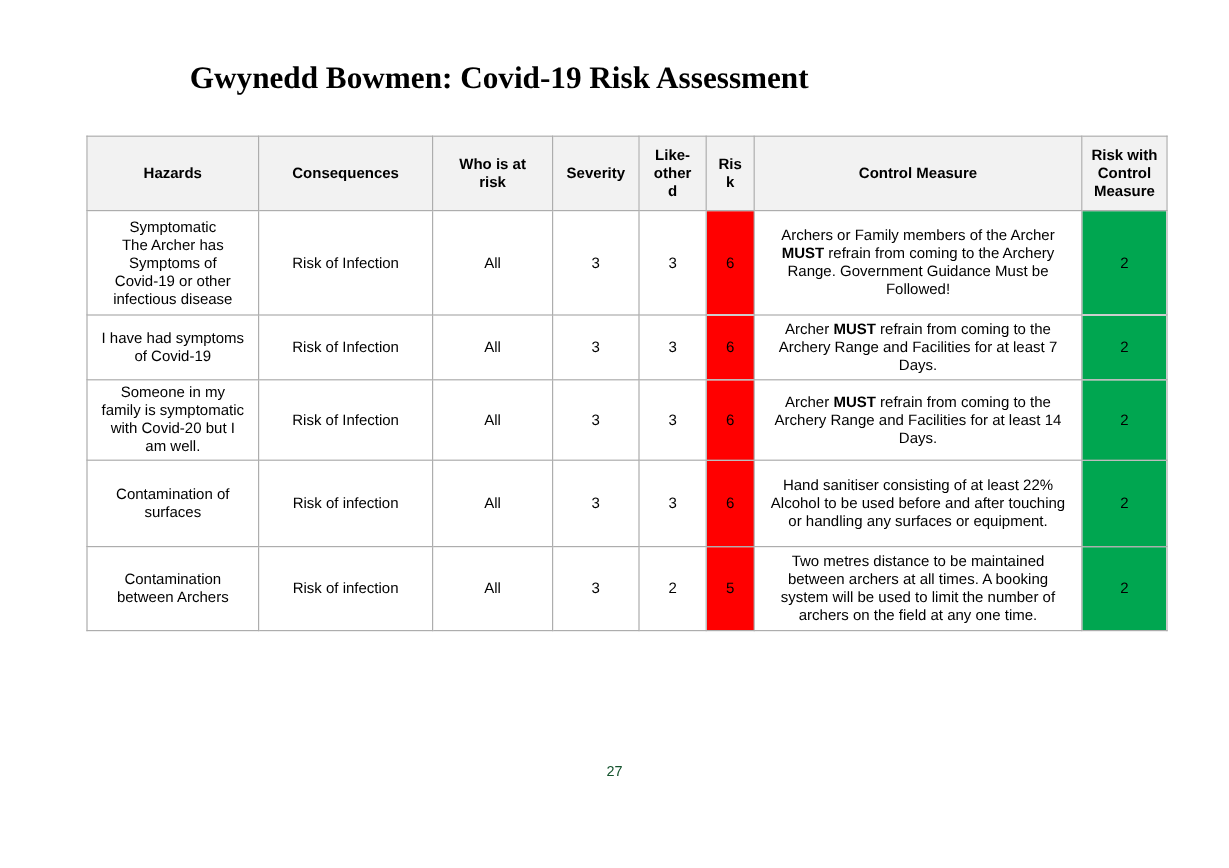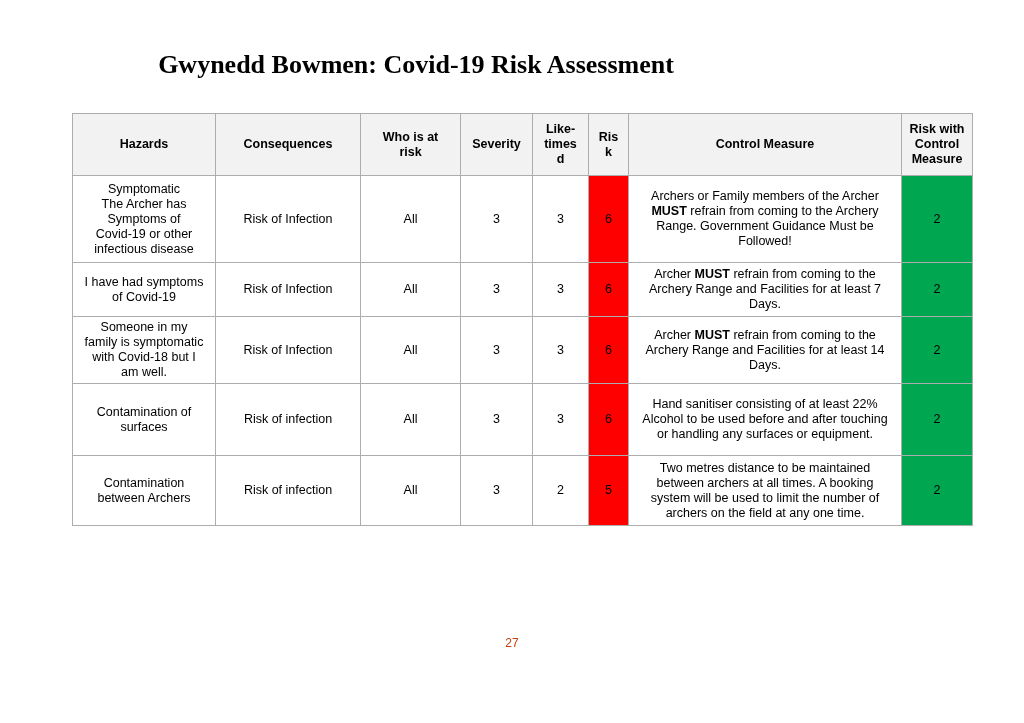--- a/index.html
+++ b/index.html
@@ -29,21 +29,21 @@
   table.risk-table th{
     background:#f2f2f2;font-weight:bold;color:#000;
   }
   td.c-control{
     text-align:left;padding-left:7px;padding-right:6px;
   }
   td.c-risk{background:#ff0000;}
   td.c-rwc{background:#00a650;}
   .page-number{
     position:absolute;top:636px;left:0;width:1024px;text-align:center;
-    font-size:12px;color:#c2410c;
+    font-size:12px;color:#14532d;
   }
 </style>
 </head>
 <body>
 
 <div class="doc-title">Gwynedd Bowmen: Covid-19 Risk Assessment</div>
 
 <table class="risk-table">
   <colgroup>
     <col style="width:143px">
@@ -56,21 +56,21 @@
       <col style="width:71px">
   </colgroup>
   <thead>
     <tr style="height:62px">
       <th>Hazards</th>
       <th>Consequences</th>
       <th>Who is at
 risk</th>
       <th>Severity</th>
       <th>Like-
-times
+other
 d</th>
       <th>Ris
 k</th>
       <th>Control Measure</th>
       <th>Risk with
 Control
 Measure</th>
     </tr>
   </thead>
   <tbody>
@@ -100,21 +100,21 @@
       <td class="c-like">3</td>
       <td class="c-risk">6</td>
       <td class="c-control">Archer <b>MUST</b> refrain from coming to the
 Archery Range and Facilities for at least 7
 Days.</td>
       <td class="c-rwc">2</td>
     </tr>
     <tr style="height:66px">
       <td class="c-hazard">Someone in my
 family is symptomatic
-with Covid-18 but I
+with Covid-20 but I
 am well.</td>
       <td class="c-conseq">Risk of Infection</td>
       <td class="c-who">All</td>
       <td class="c-sev">3</td>
       <td class="c-like">3</td>
       <td class="c-risk">6</td>
       <td class="c-control">Archer <b>MUST</b> refrain from coming to the
 Archery Range and Facilities for at least 14
 Days.</td>
       <td class="c-rwc">2</td>

